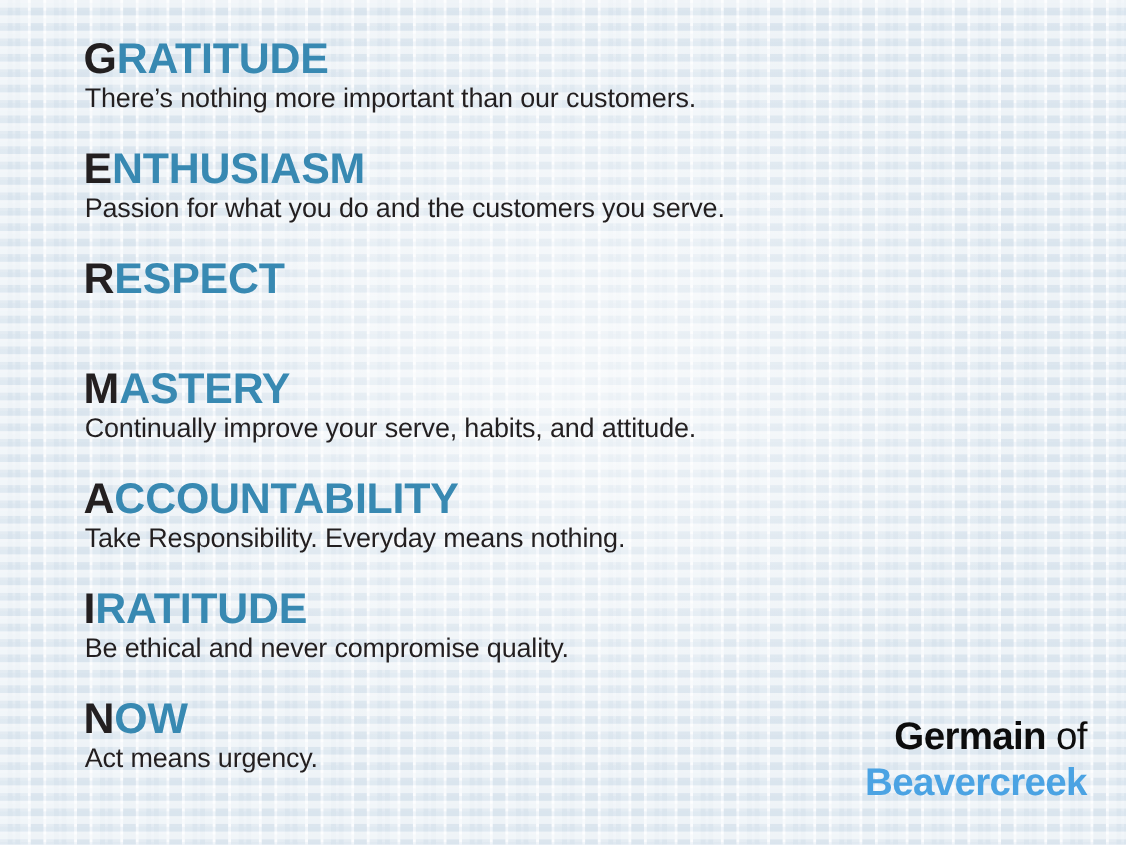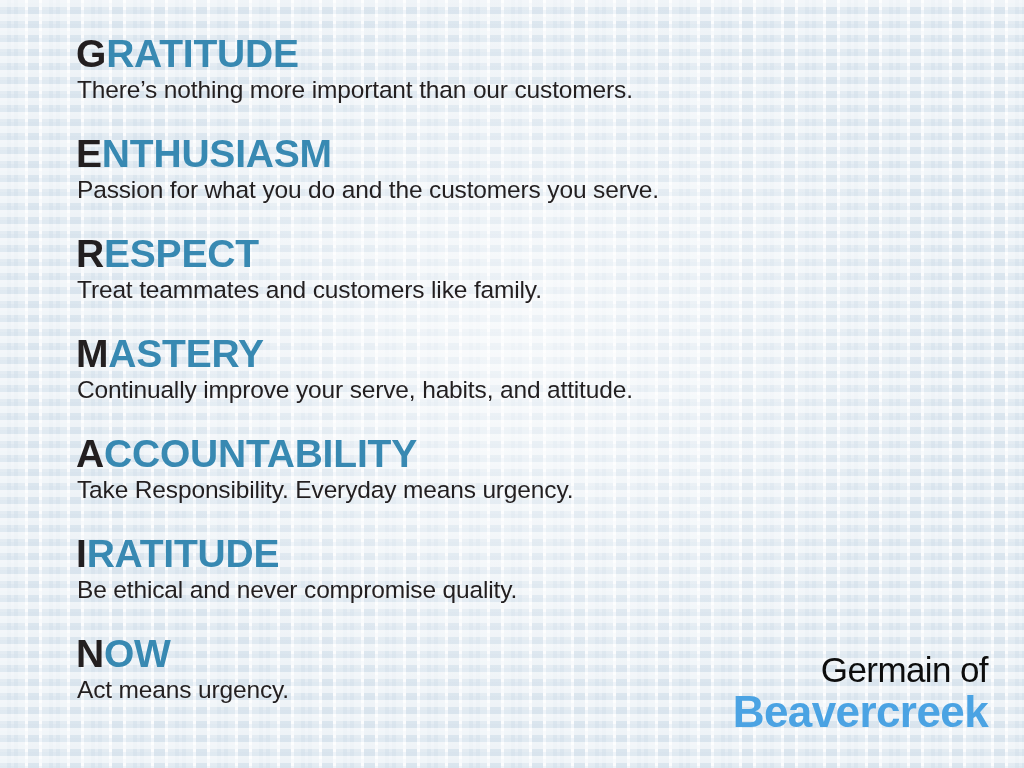--- a/index.html
+++ b/index.html
@@ -97,30 +97,30 @@
   }
   .logo-line1 {
     font-family: "Liberation Sans", sans-serif;
     font-size: 35px;
     line-height: 40px;
     color: #0d0d0d;
     white-space: nowrap;
     letter-spacing: -0.6px;
   }
   .logo-line1 .brand {
-    font-weight: normal;
+    font-weight: bold;
     text-align: right;
   }
   .logo-line1 .conj {
     font-weight: normal;
   }
   .logo-line2 {
     font-family: "Liberation Sans", sans-serif;
     font-weight: bold;
-    font-size: 44px;
+    font-size: 35px;
     line-height: 44px;
     color: #4ba3e3;
     white-space: nowrap;
     letter-spacing: -0.6px;
   }
 </style>
 </head>
 <body>
 
 <div id="poster">
@@ -136,31 +136,30 @@
       <div class="value-sub">There’s nothing more important than our customers.</div>
     </div>
 
     <div class="value-block">
       <div class="value-headline"><span class="lead">E</span><span class="tail">NTHUSIASM</span></div>
       <div class="value-sub">Passion for what you do and the customers you serve.</div>
     </div>
 
     <div class="value-block">
       <div class="value-headline"><span class="lead">R</span><span class="tail">ESPECT</span></div>
-      <div class="value-sub">Treat teammates and customers like family.</div>
     </div>
 
     <div class="value-block">
       <div class="value-headline"><span class="lead">M</span><span class="tail">ASTERY</span></div>
       <div class="value-sub">Continually improve your serve, habits, and attitude.</div>
     </div>
 
     <div class="value-block">
       <div class="value-headline"><span class="lead">A</span><span class="tail">CCOUNTABILITY</span></div>
-      <div class="value-sub">Take Responsibility. Everyday means urgency.</div>
+      <div class="value-sub">Take Responsibility. Everyday means nothing.</div>
     </div>
 
     <div class="value-block">
       <div class="value-headline"><span class="lead">I</span><span class="tail">RATITUDE</span></div>
       <div class="value-sub">Be ethical and never compromise quality.</div>
     </div>
 
     <div class="value-block">
       <div class="value-headline"><span class="lead">N</span><span class="tail">OW</span></div>
       <div class="value-sub">Act means urgency.</div>

